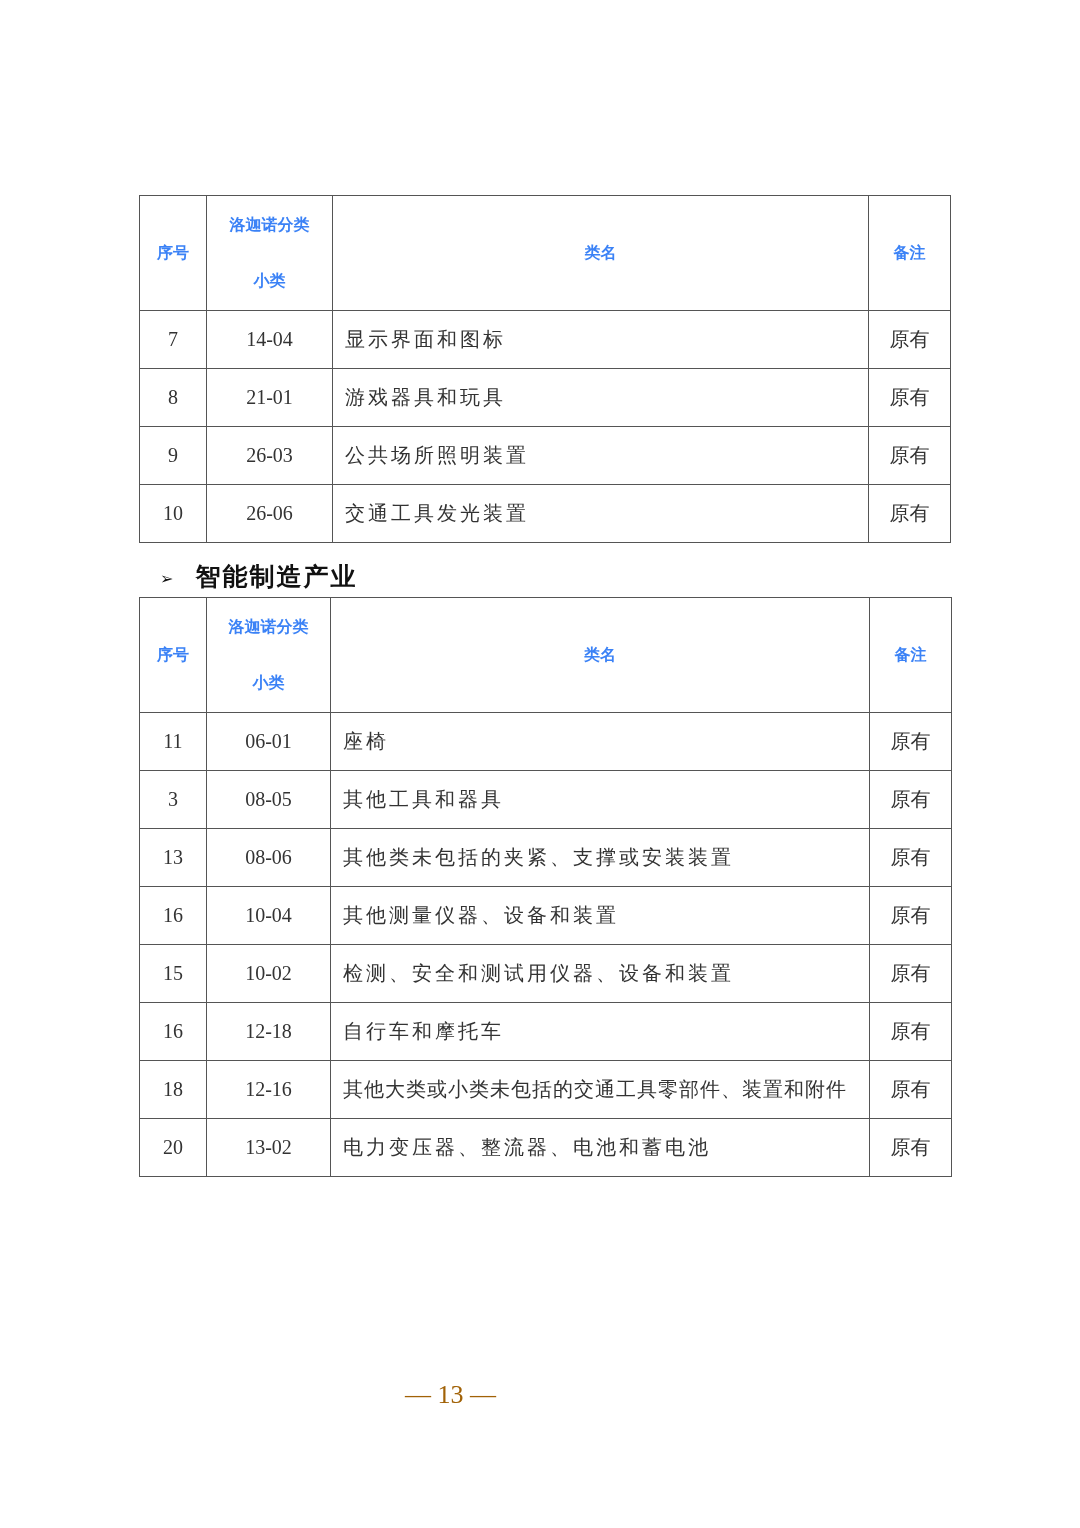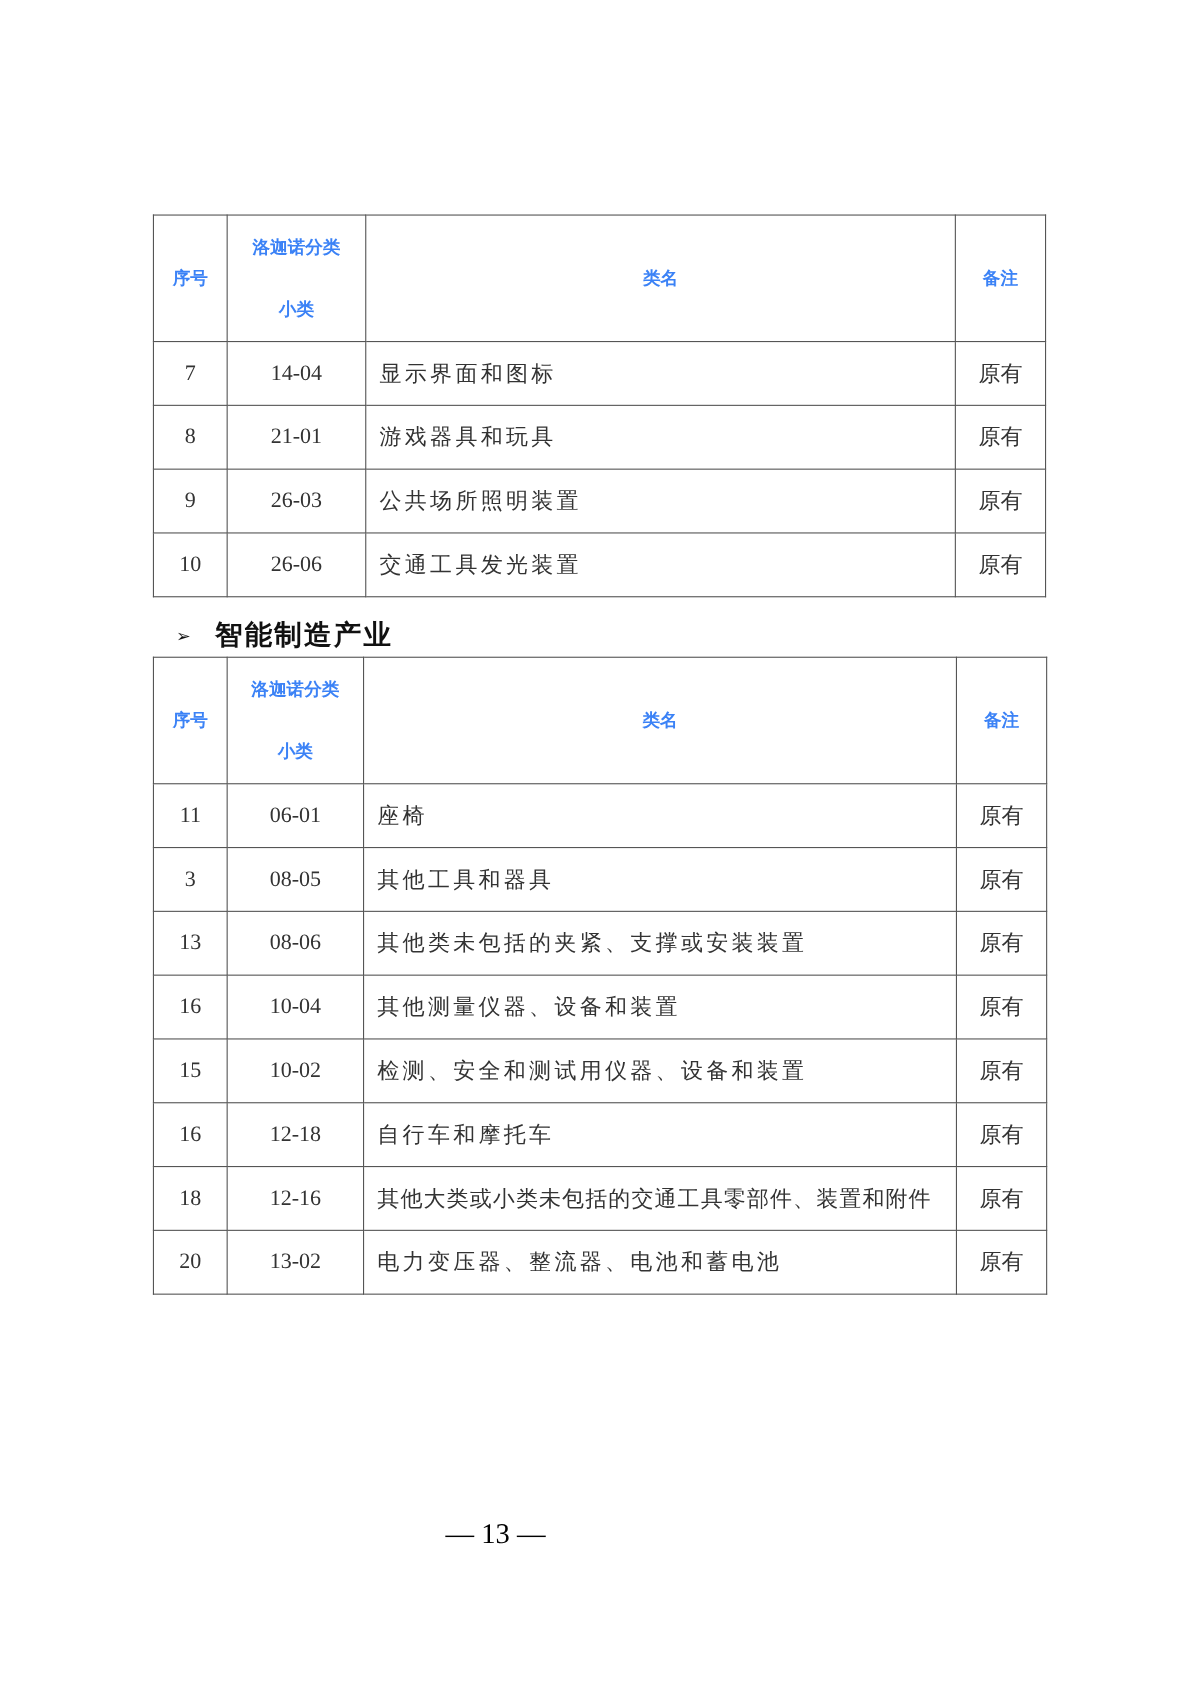--- a/index.html
+++ b/index.html
@@ -12,21 +12,21 @@
   td { height: 57px; font-size: 20px; color: #333; }
   td.num, td.code, td.note { text-align: center; font-family: "Liberation Serif", "DejaVu Serif", serif; }
   td.note { font-family: Liberation Mono, monospace; }
   td.name { padding-left: 12px; letter-spacing: 3px; }
   #t1 { left: 139px; top: 195px; width: 811px; }
   #t2 { left: 139px; top: 597px; width: 812px; }
   .heading { position: absolute; left: 145px; top: 560px; font-family: "DejaVu Sans", sans-serif;
              font-weight: bold; font-size: 25px; color: #111; letter-spacing: 2px; margin-left: 15px; }
   .heading .arrow { font-size: 16px; margin-right: 20px; vertical-align: middle; }
   .footer { position: absolute; left: 0; width: 901px; top: 1380px; text-align: center;
-            font-family: "Liberation Serif", serif; font-size: 26px; color: #000000; }
+            font-family: "Liberation Serif", serif; font-size: 26px; color: #a16207; }
 </style>
 </head>
 <body>
 
 <table id="t1">
   <colgroup>
       <col style="width:67px">
       <col style="width:126px">
       <col style="width:536px">
       <col style="width:82px">

